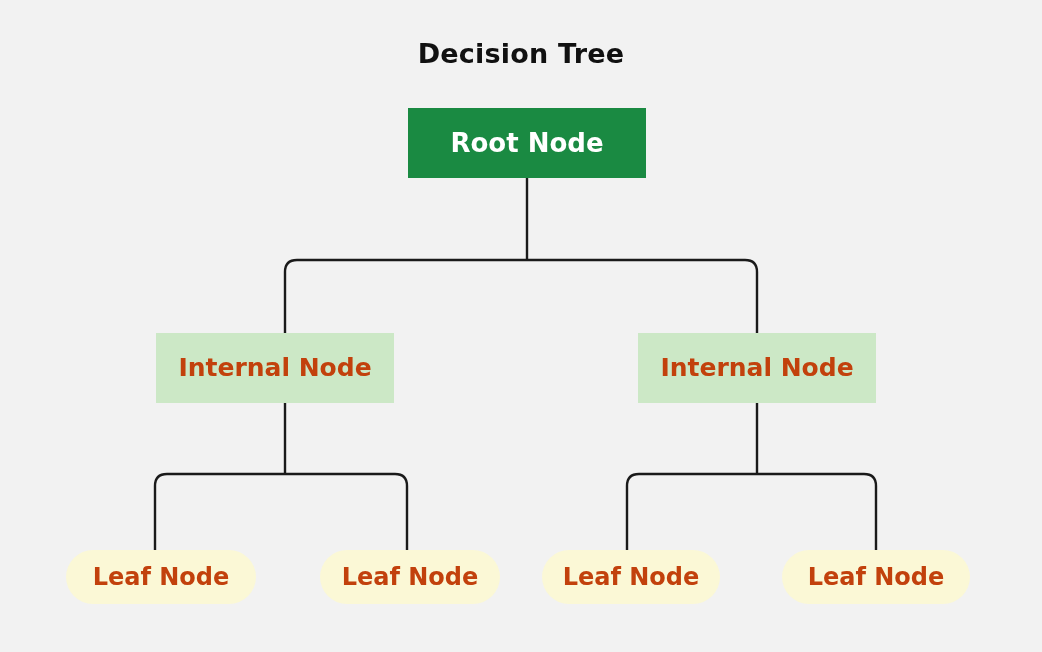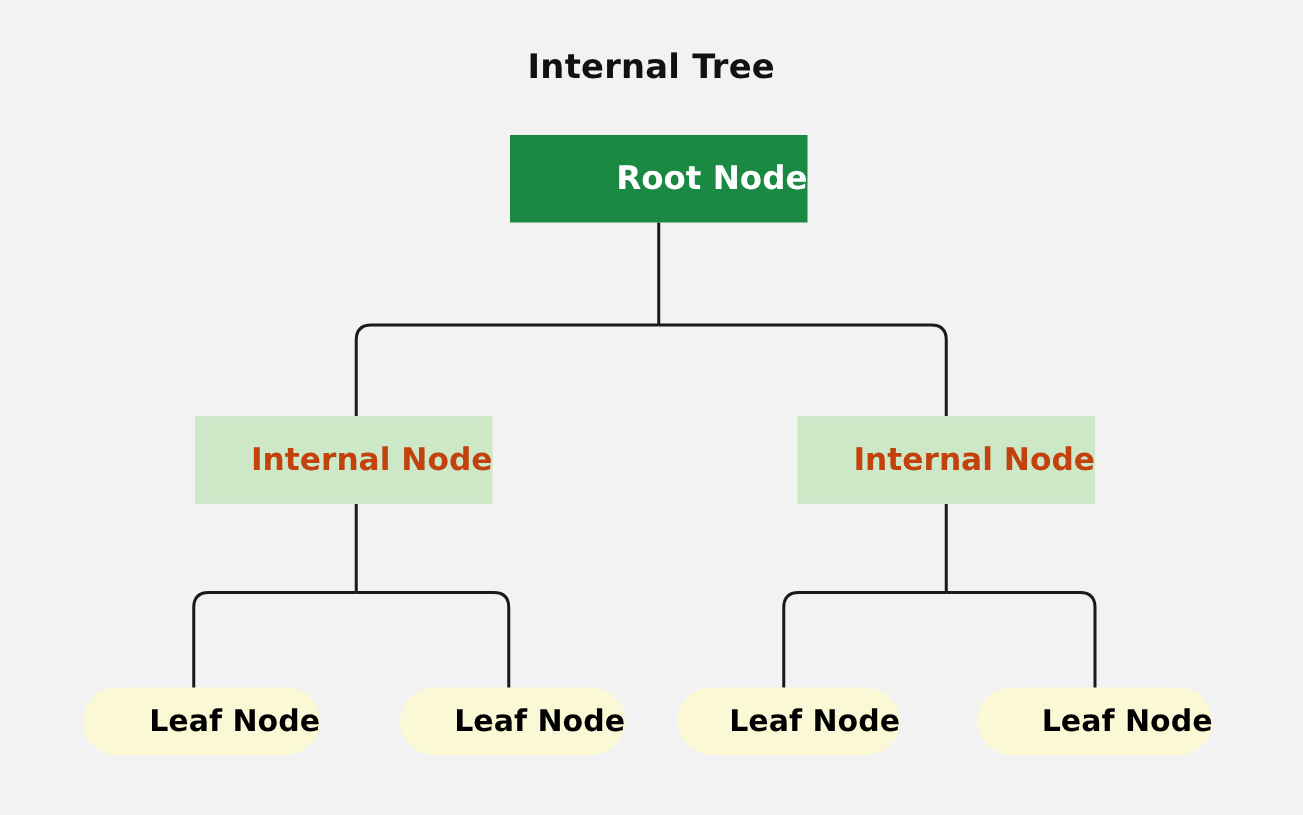--- a/index.html
+++ b/index.html
@@ -34,53 +34,53 @@
     position: absolute;
     left: 0;
     top: 0;
     width: 1042px;
     height: 652px;
   }
   .node {
     position: absolute;
     display: flex;
     align-items: center;
-    justify-content: flex-end;
+    justify-content: center;
     box-sizing: border-box;
     text-align: center;
     line-height: 1.1;
   }
   .node-root {
     background: #1a8a42;
     color: #ffffff;
     font-size: 26px;
     font-weight: bold;
     border-radius: 0px;
   }
   .node-internal {
     background: #cce8c6;
     color: #c2410c;
     font-size: 25px;
     font-weight: bold;
     border-radius: 0px;
   }
   .node-leaf {
     background: #fbf8d6;
-    color: #000000;
+    color: #c2410c;
     font-size: 24px;
     font-weight: bold;
     border-radius: 27px;
   }
 </style>
 </head>
 <body>
 
 <div id="diagram-root">
 
-  <div class="title">Internal Tree</div>
+  <div class="title">Decision Tree</div>
 
   <svg class="connectors" viewBox="0 0 1042 652" xmlns="http://www.w3.org/2000/svg">
     <g fill="none" stroke="#1a1a1a" stroke-width="2.4" stroke-linecap="butt">
       <path d="M527,178 L527,260"></path>
       <path d="M527,260 L297,260 Q285,260 285,272 L285,333"></path>
       <path d="M527,260 L745,260 Q757,260 757,272 L757,333"></path>
 
       <path d="M285,403 L285,474"></path>
       <path d="M285,474 L167,474 Q155,474 155,486 L155,551"></path>
       <path d="M285,474 L395,474 Q407,474 407,486 L407,551"></path>

